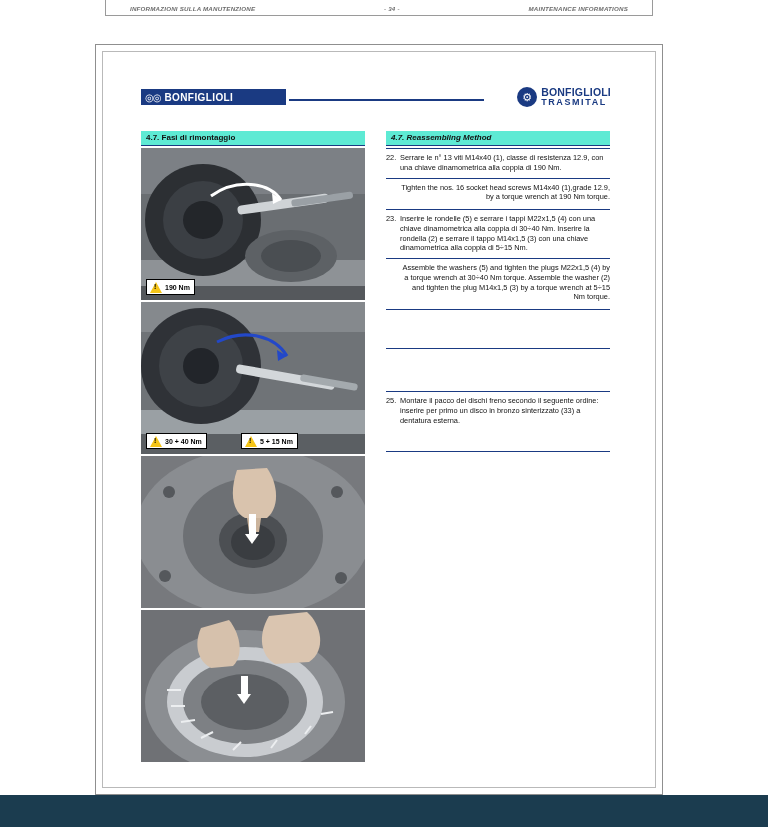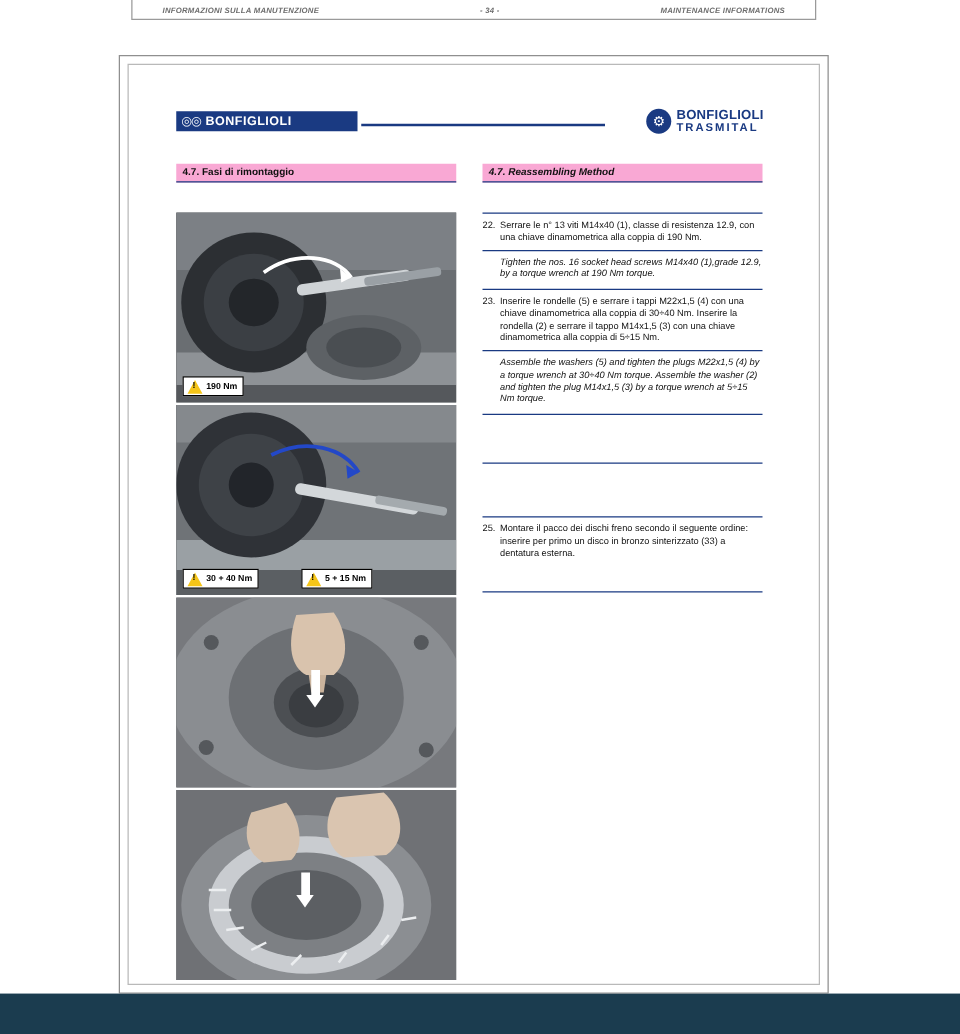--- a/index.html
+++ b/index.html
@@ -150,34 +150,34 @@
   }
   
   .title-row {
     display: flex;
     gap: 21px;
     margin-top: 14px;
   }
   .title-bar {
     width: 224px;
     height: 15px;
-    background: #f9a8d4;
+    background: #5eead4;
     border-bottom: 1.6px solid #1a3a82;
     font-size: 8px;
     font-weight: bold;
     color: #111;
     padding: 2px 0 0 5px;
     box-sizing: border-box;
   }
   .title-bar.italic { font-style: italic; }
   
   .cols {
     display: flex;
     gap: 21px;
-    margin-top: 24px;
+    margin-top: 2px;
   }
   .col-left { width: 224px; }
   .col-right { width: 224px; }
 
   .photo {
     width: 224px;
     position: relative;
     margin-bottom: 2px;
     background: #55585c;
     overflow: hidden;
@@ -229,22 +229,22 @@
     font-size: 7.4px;
     line-height: 1.32;
     color: #111;
   }
   .step .num {
     width: 14px;
     flex: 0 0 14px;
   }
   .step .txt { flex: 1; }
   .step .en {
-    font-style: italic;
     margin-top: 4px;
+    text-align: right;
   }
   .step .en .txt { padding-left: 14px; }
   .step .hr2 {
     width: 224px;
     height: 1px;
     background: #1a3a82;
     margin: 5px 0 4px 0;
   }
   .spacer { height: 7px; }
 </style>

